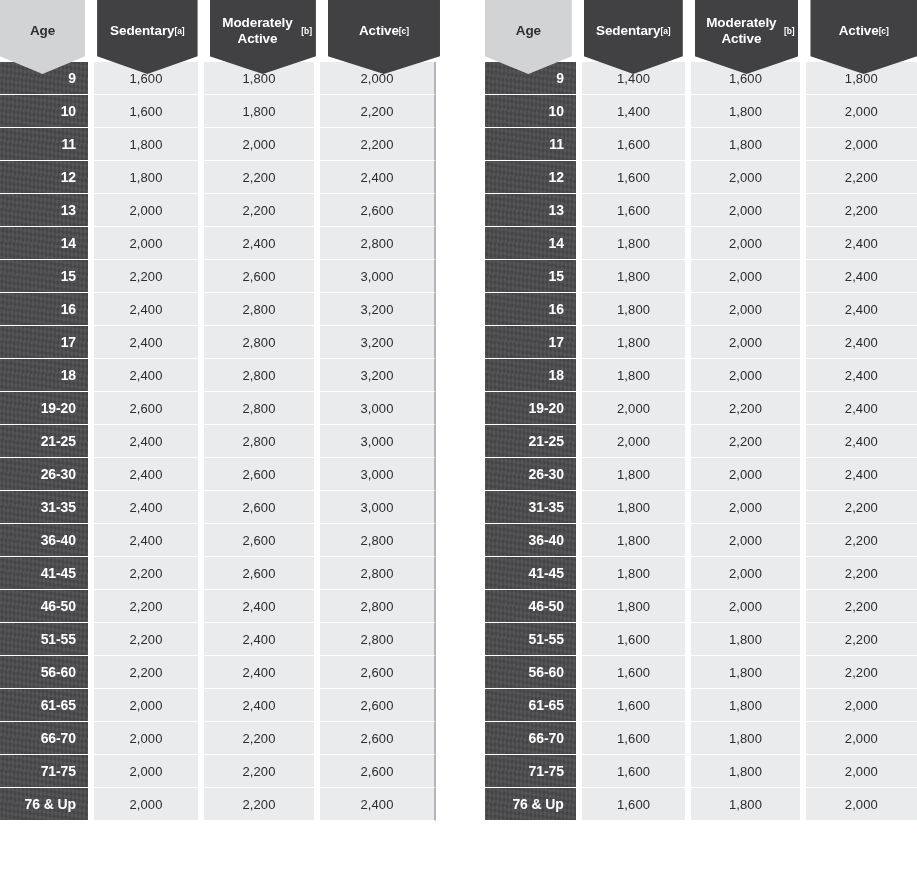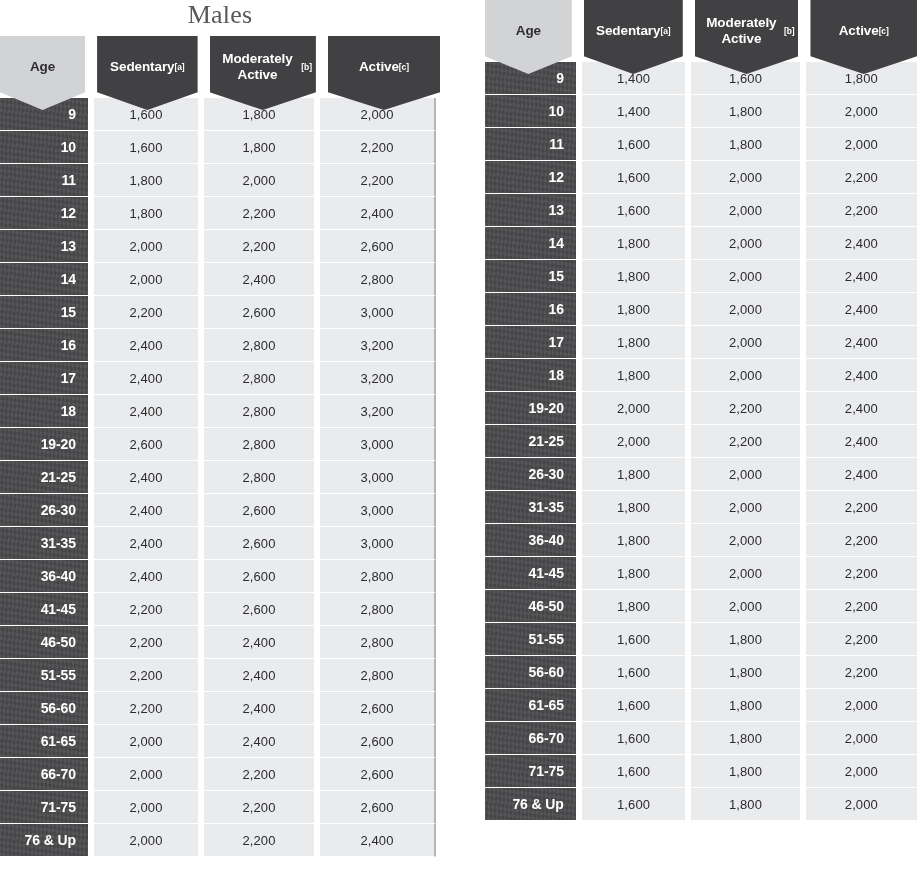--- a/index.html
+++ b/index.html
@@ -121,21 +121,20 @@
   .males .td.edge {
     border-right: 2px solid #b4b5b7;
   }
 </style>
 </head>
 <body>
 
 <div class="page">
 
 <div class="table-block males">
-      <div class="caption"><span>Males</span></div>
       <div class="thead">
         <div class="th c-age age">
           <span>Age</span>
         </div>
         <div class="th c-sed">
           <span>Sedentary</span>
           <sup>[a]</sup>
         </div>
         <div class="th c-mod">
           <span>Moderately Active</span>

